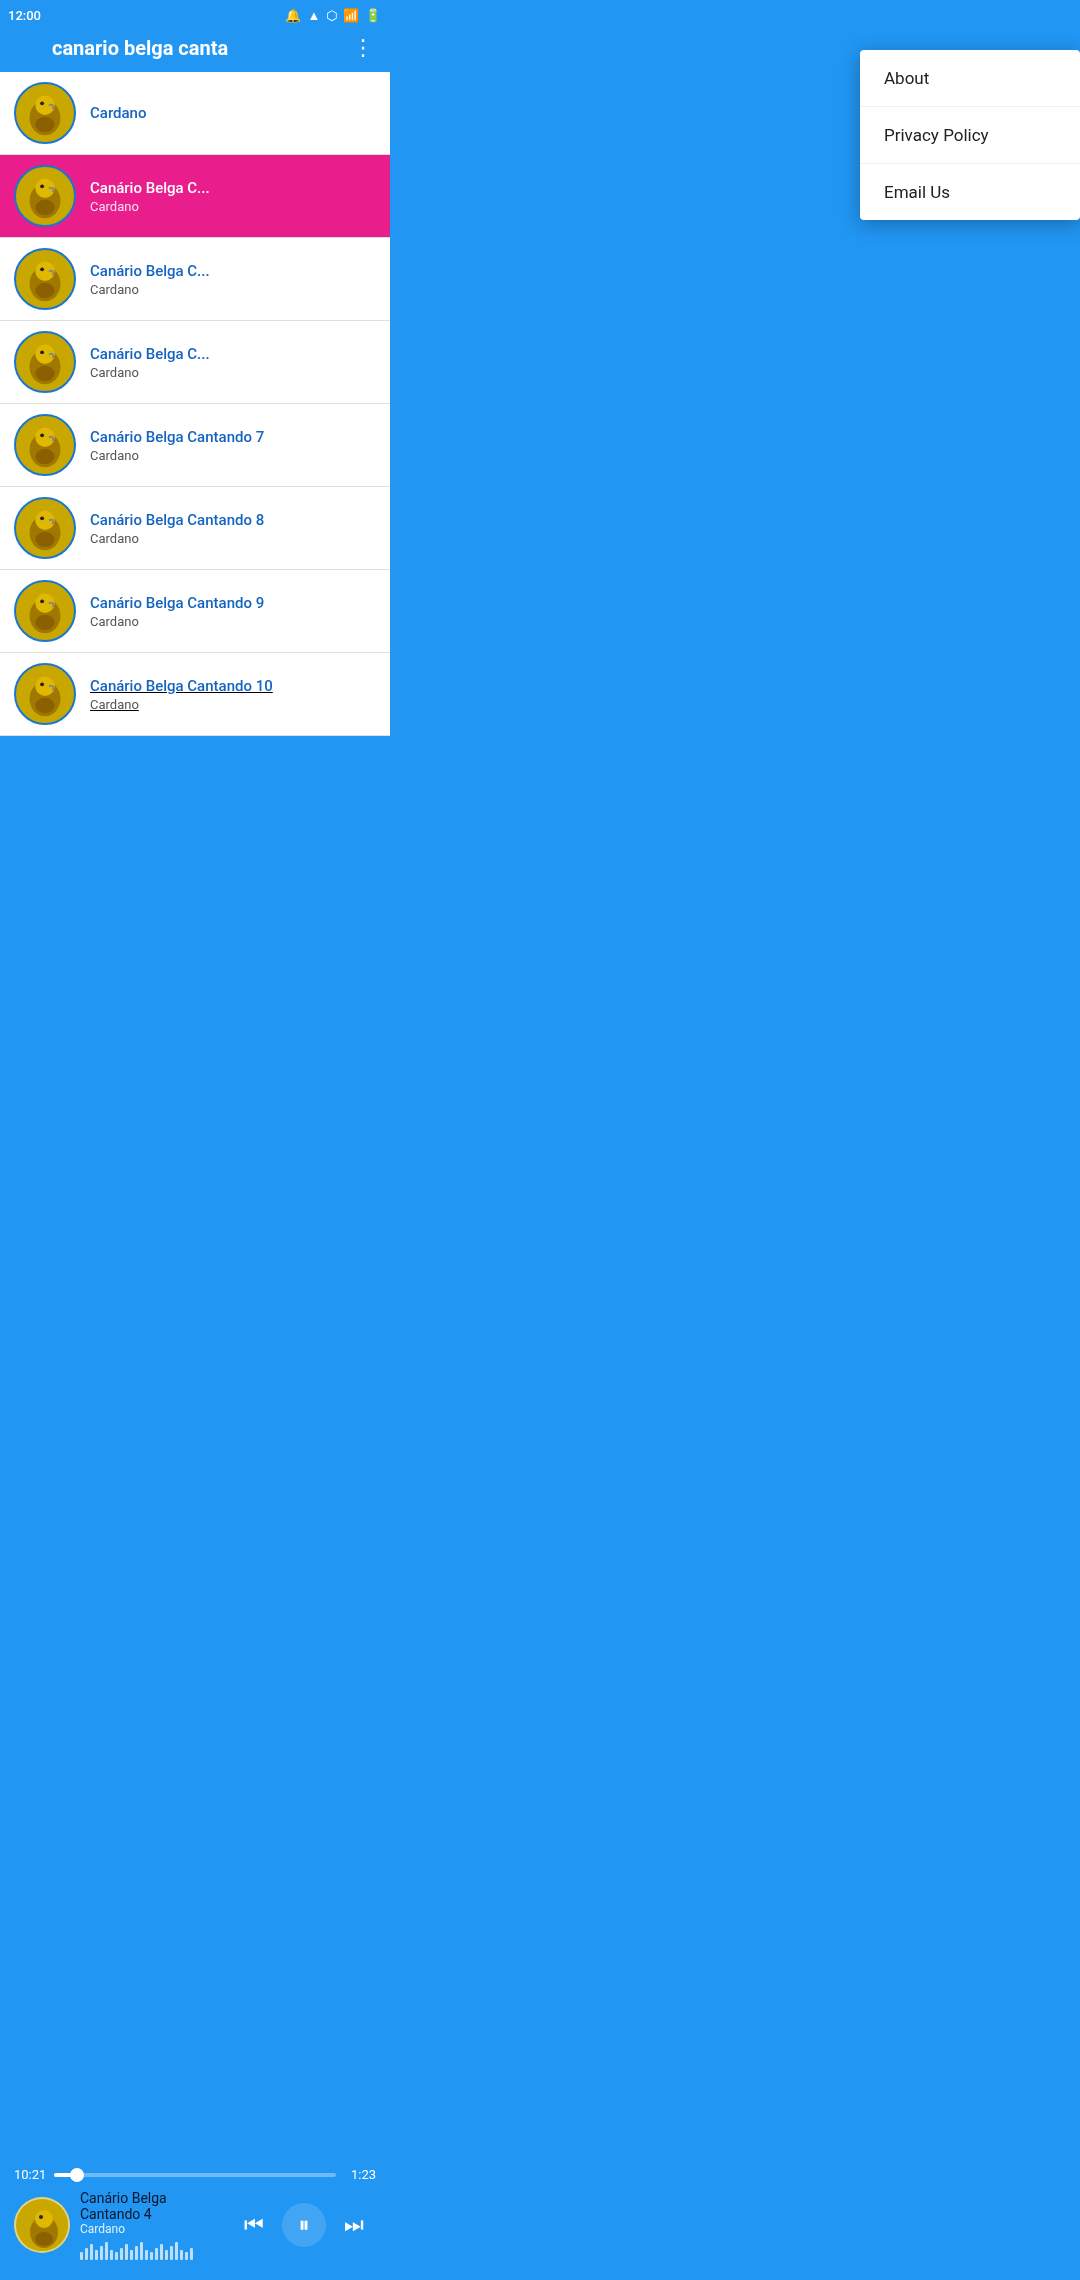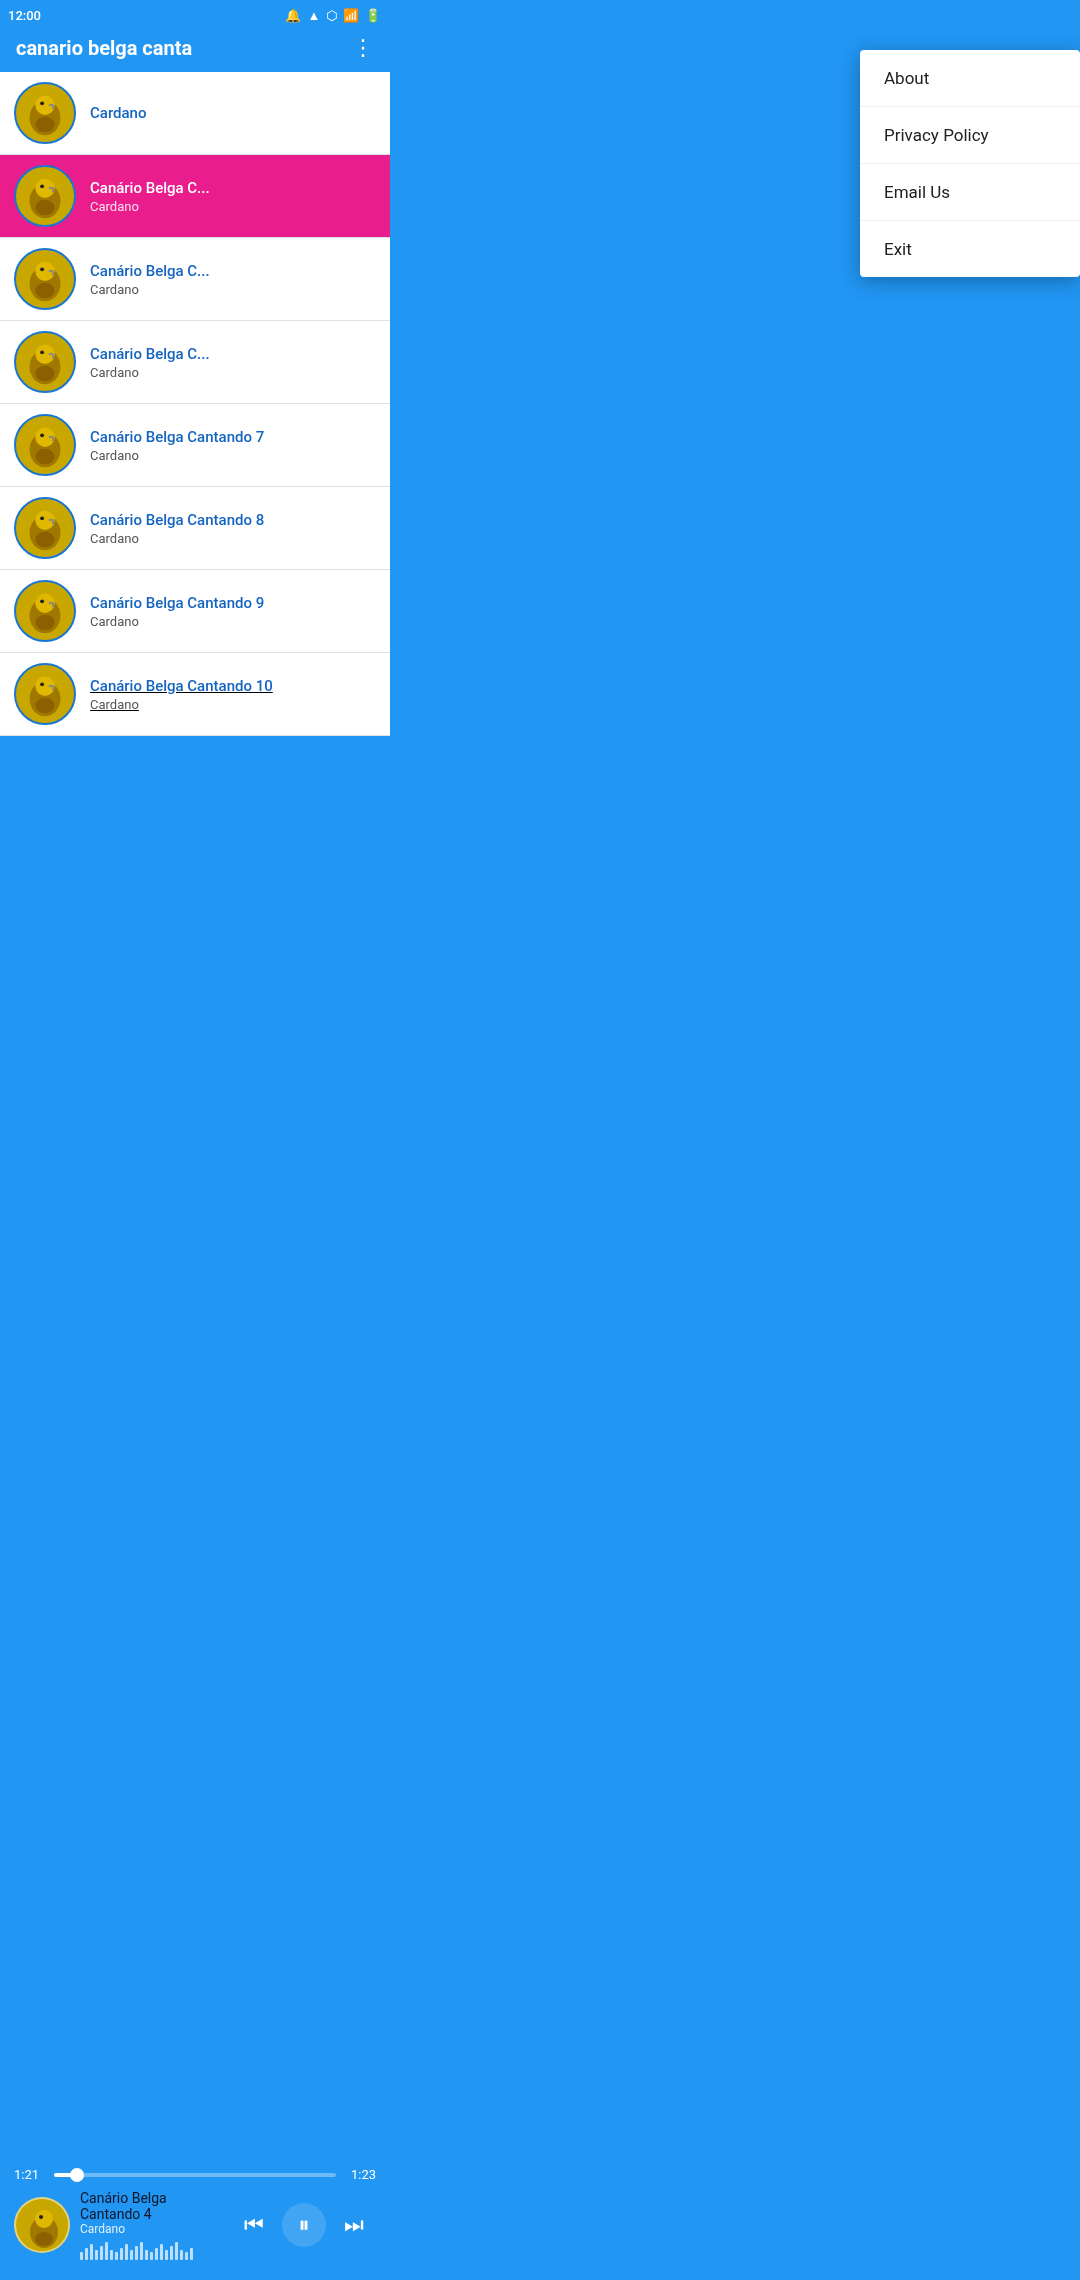--- a/index.html
+++ b/index.html
@@ -39,20 +39,21 @@
       gap: 12px;
     }
     .header-title {
       color: white;
       font-size: 20px;
       font-weight: bold;
       white-space: nowrap;
       overflow: hidden;
       text-overflow: ellipsis;
       max-width: 280px;
+      margin-left: 36px;
     }
 
     
     .song-list {
       background: white;
       flex: 1;
     }
 
     .song-item {
       display: flex;
@@ -259,21 +260,20 @@
 <div class="header">
   <span class="header-title">canario belga canta</span>
   <span style="color:white;font-size:22px;margin-left:auto;cursor:pointer;">⋮</span>
 </div>
 
 <div class="overlay">
   <div class="dropdown-menu">
     <a class="dropdown-item">About</a>
     <a class="dropdown-item">Privacy Policy</a>
     <a class="dropdown-item">Email Us</a>
-    <a class="dropdown-item">Exit</a>
   </div>
 </div>
 
 <div class="song-list">
 
   <div class="song-item">
     <div class="song-thumb">
       <svg class="bird-svg" viewBox="0 0 60 60">
         <circle cx="30" cy="30" r="28" fill="#c8a800"></circle>
         <ellipse cx="30" cy="35" rx="16" ry="18" fill="#a07800"></ellipse>
@@ -404,21 +404,21 @@
     <div class="song-info">
       <div class="song-title">Canário Belga Cantando 10</div>
       <div class="song-artist">Cardano</div>
     </div>
   </div>
 
 </div>
 
 <div class="player-bar">
   <div class="progress-row">
-    <span class="time-label">1:21</span>
+    <span class="time-label">10:21</span>
     <div class="progress-track">
       <div class="progress-fill"></div>
       <div class="progress-dot"></div>
     </div>
     <span class="time-label" style="text-align:right;">1:23</span>
   </div>
 
   <div class="player-controls">
     <div class="player-thumb">
       <svg viewBox="0 0 56 56" width="56" height="56">

